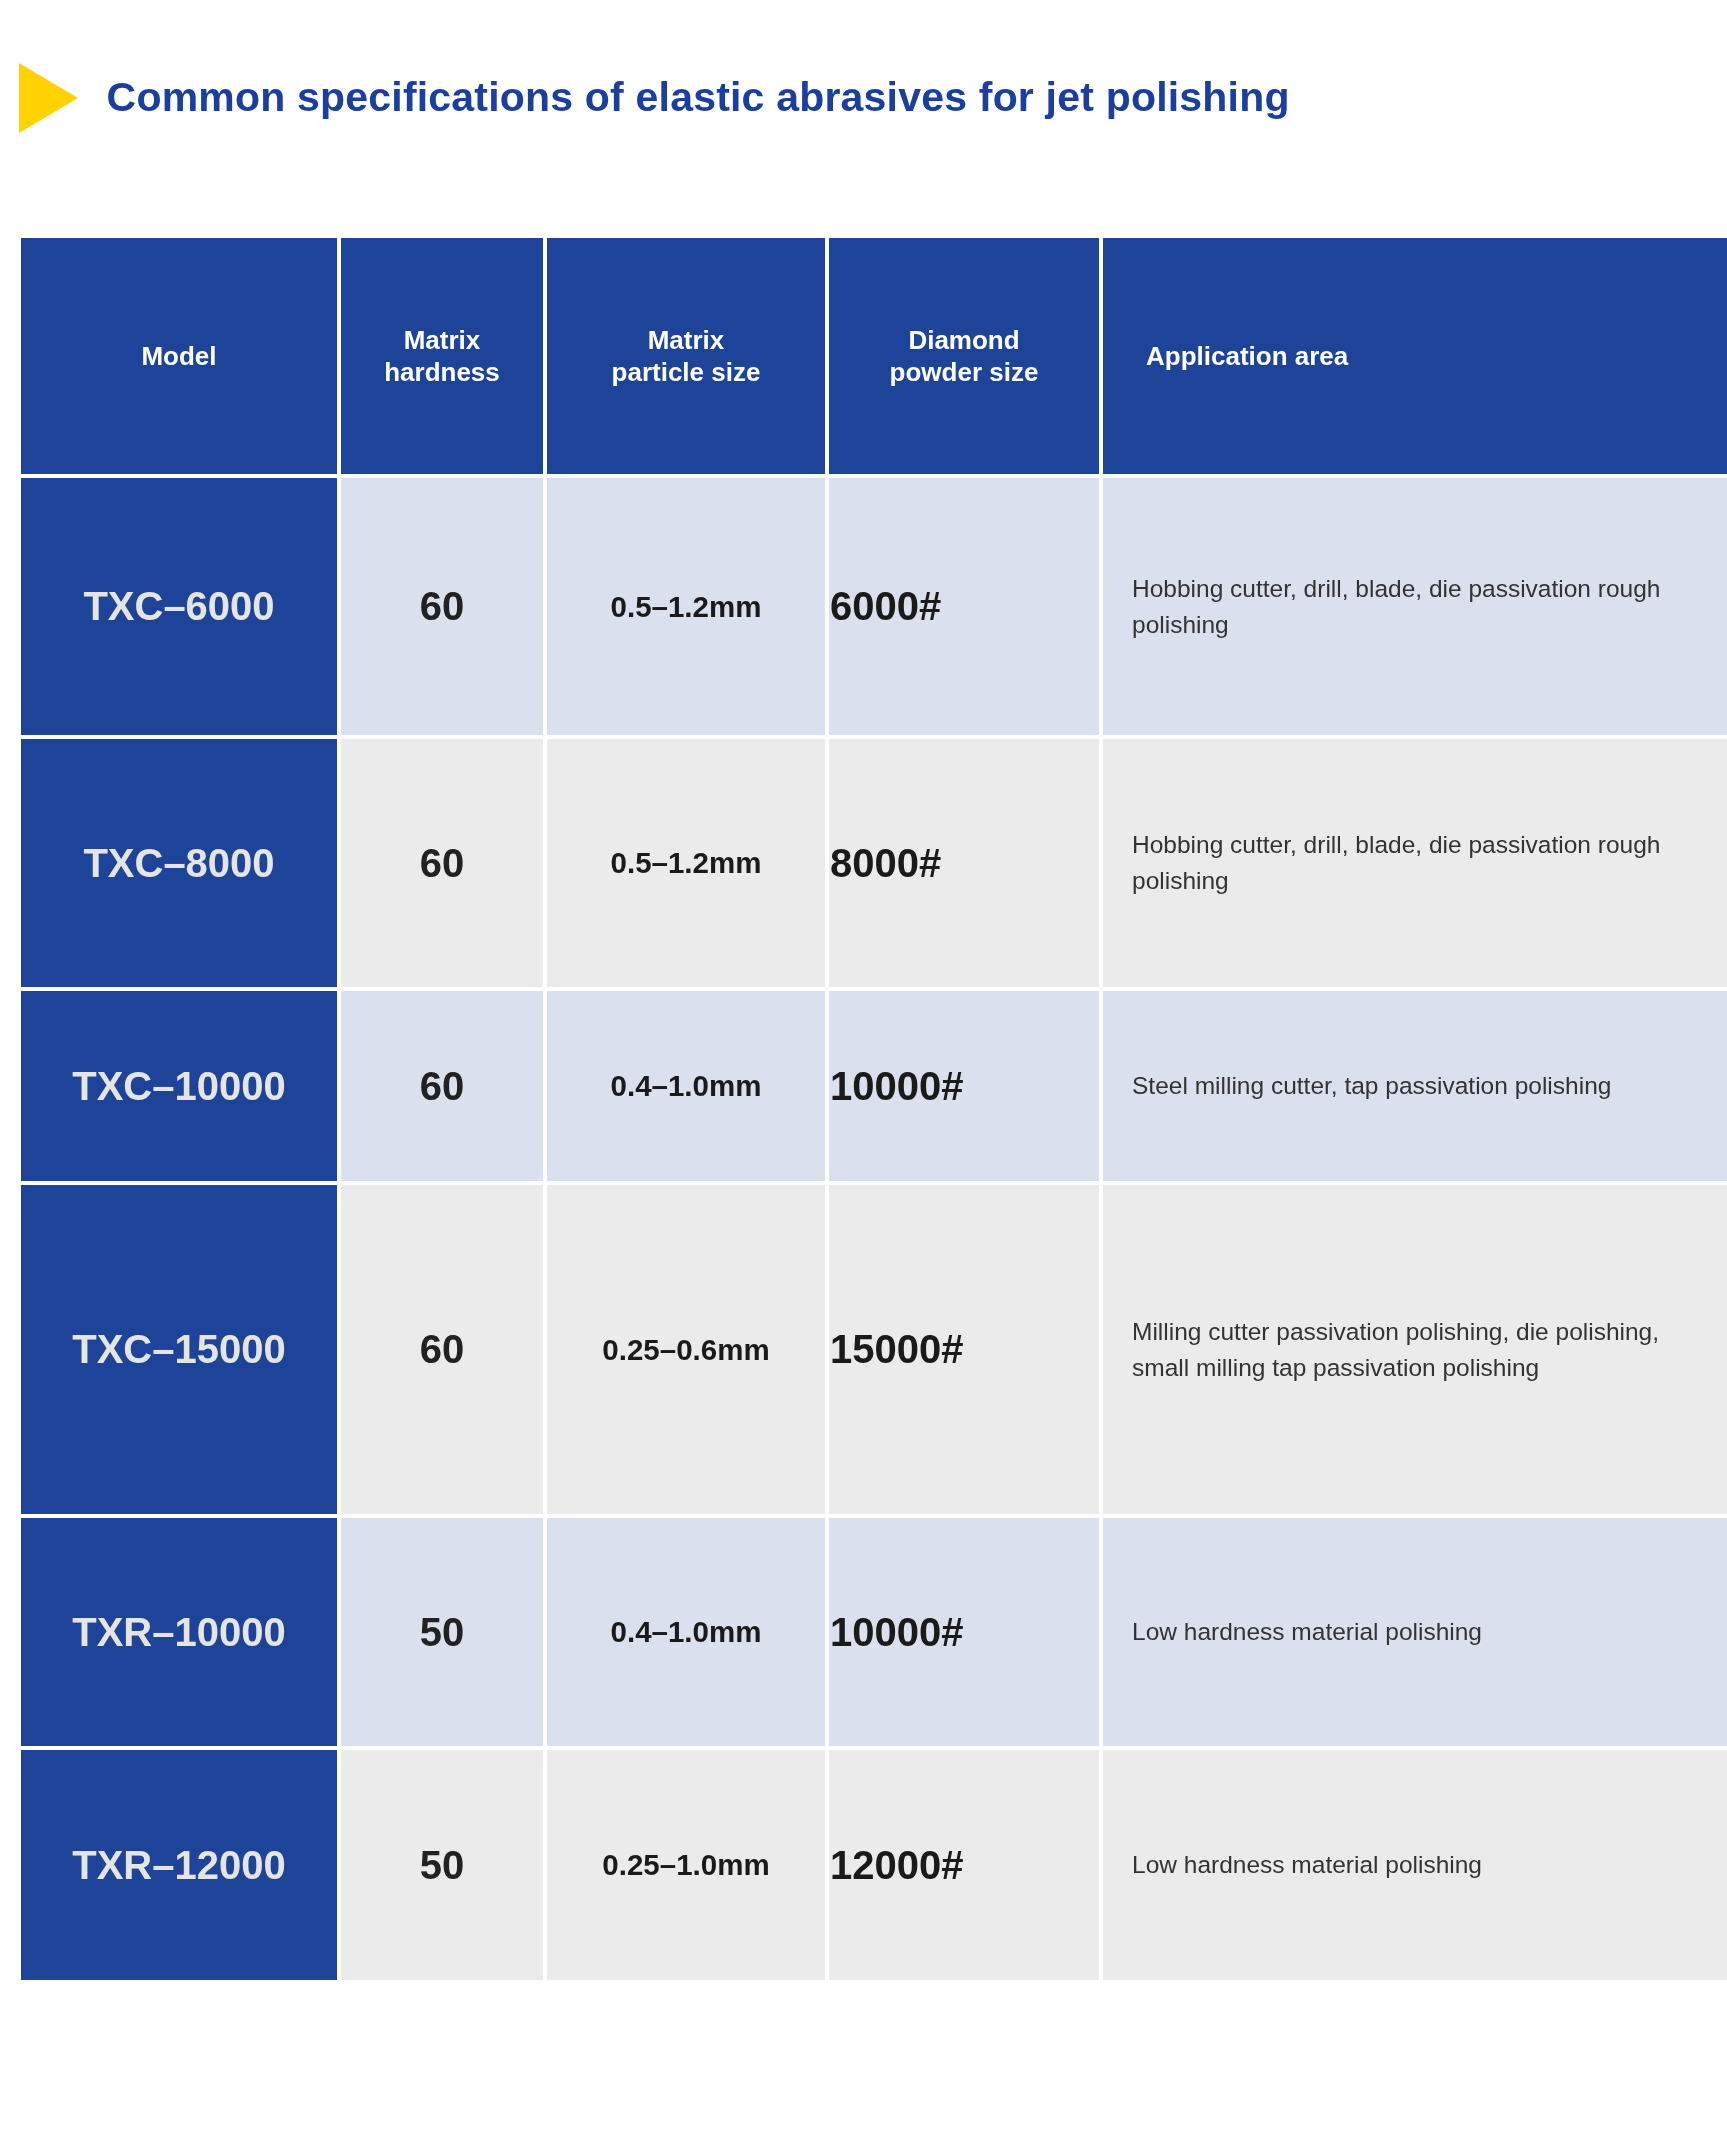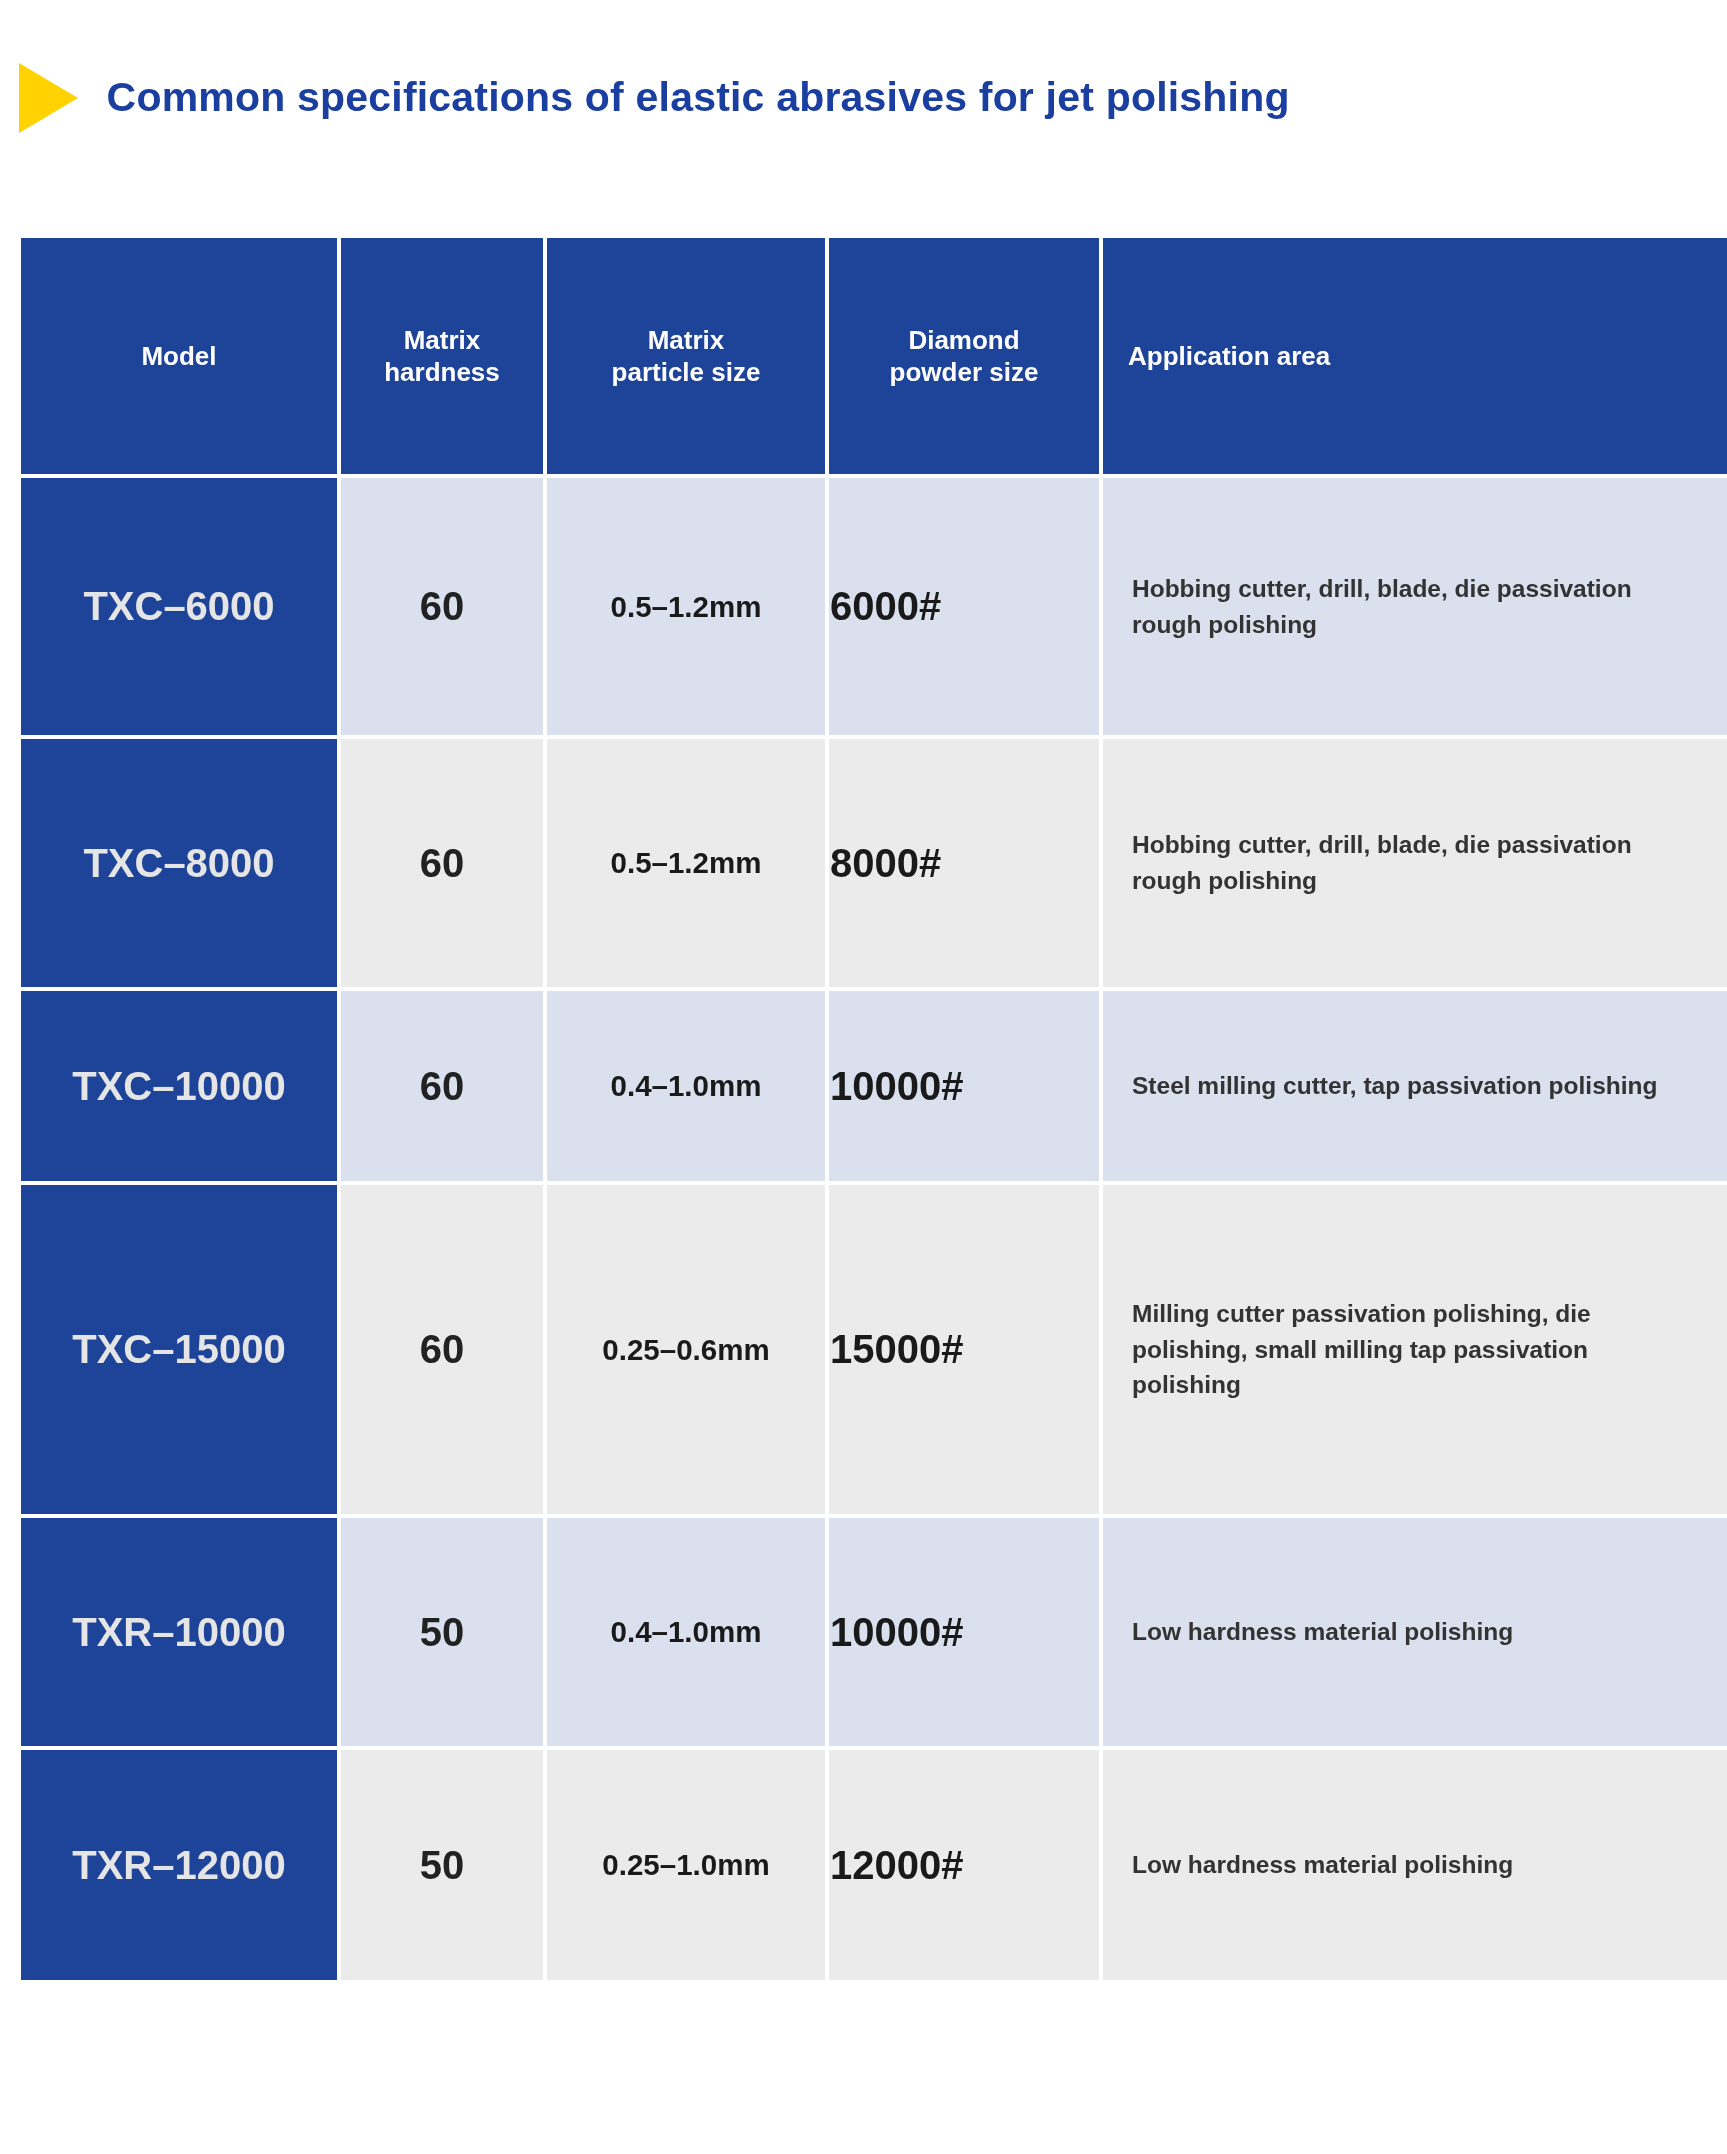--- a/index.html
+++ b/index.html
@@ -70,21 +70,21 @@
     color: #ffffff;
     font-size: 26px;
     font-weight: bold;
     height: 236px;
     padding: 0 15px;
     vertical-align: middle;
     line-height: 1.25;
     box-sizing: border-box;
   }
   th.h-model, th.h-hard, th.h-part, th.h-powd { text-align: center; }
-  th.h-app { text-align: left; padding-left: 25px; }
+  th.h-app { text-align: left; padding-left: 43px; }
 
   td {
     vertical-align: middle;
     box-sizing: border-box;
   }
 
   td.model {
     background: #1e4499;
     color: #e5e5e5;
     font-size: 40px;
@@ -106,21 +106,21 @@
   }
   td.powder {
     color: #1a1a1a;
     font-size: 40px;
     font-weight: bold;
     text-align: left;
   }
   td.application {
     color: #333333;
     font-size: 24.5px;
-    font-weight: bold;
+    font-weight: normal;
     text-align: left;
     padding: 0 25px 0 29px;
     line-height: 1.45;
   }
 
   tr.shade-a td.hardness,
   tr.shade-a td.particle,
   tr.shade-a td.powder,
   tr.shade-a td.application { background: #dbe0ee; }
 

